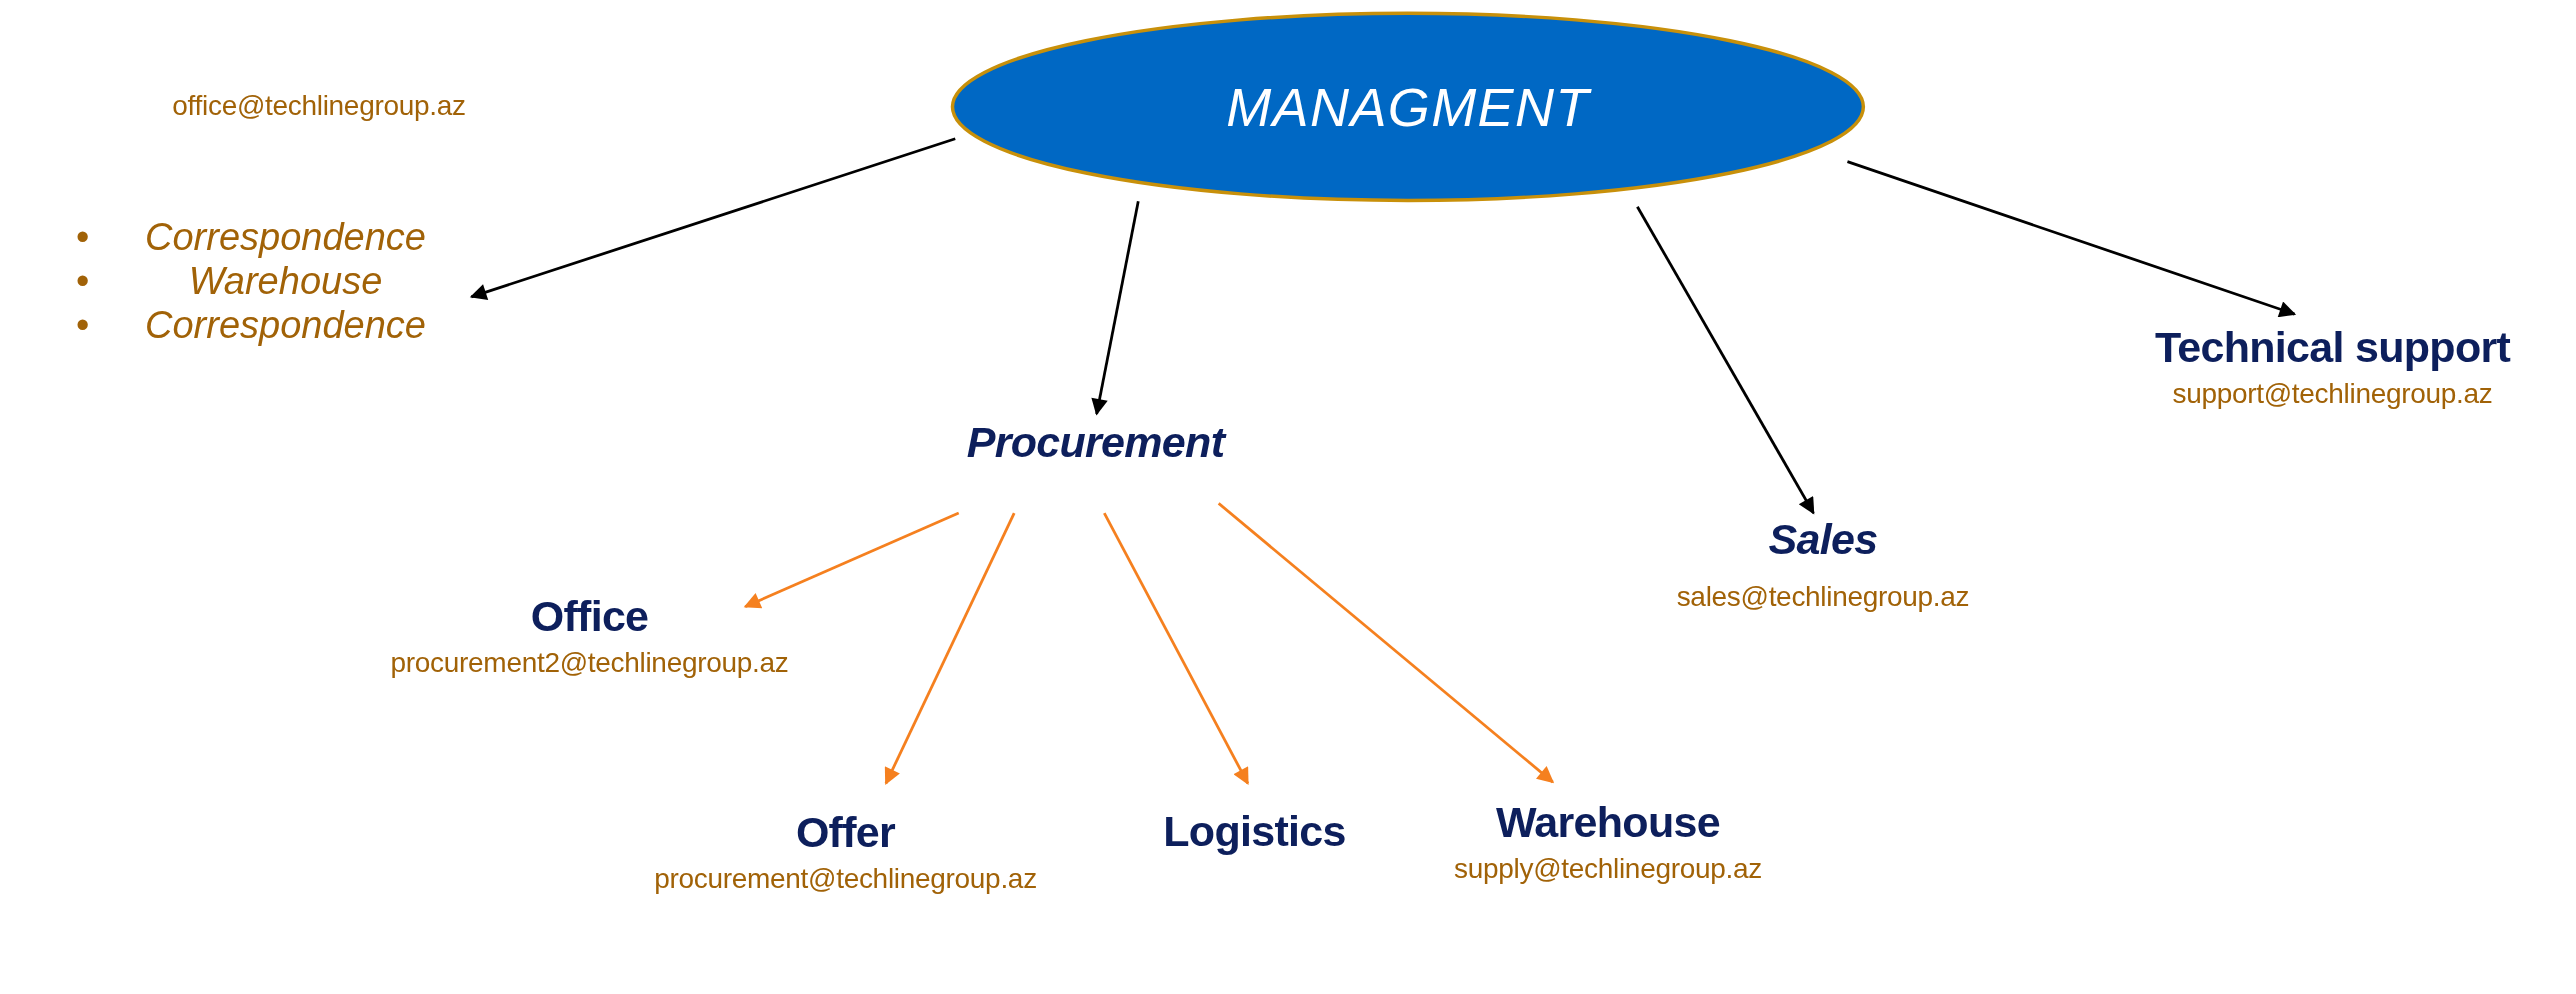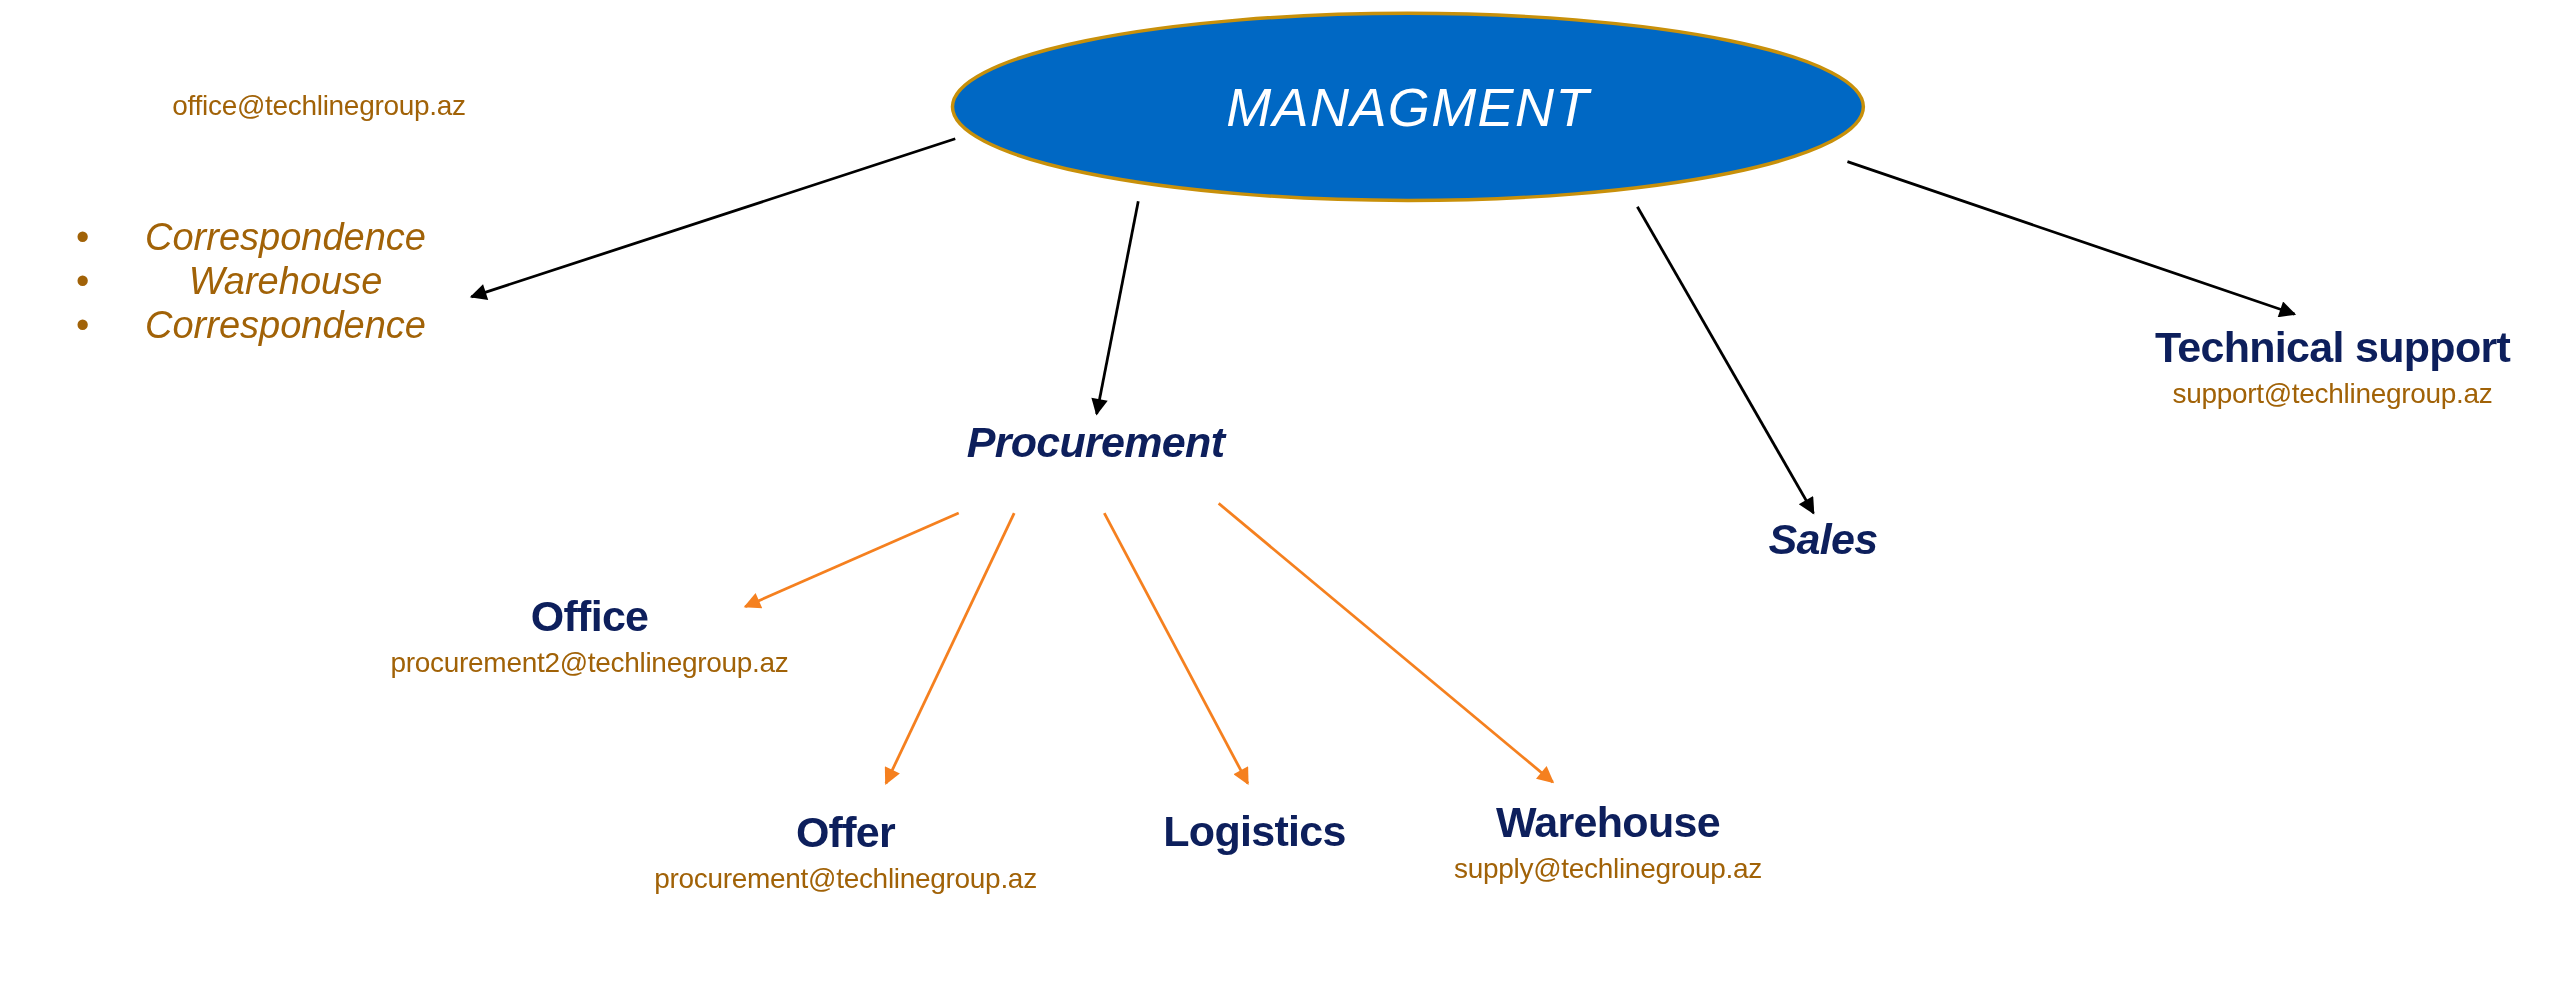--- a/index.html
+++ b/index.html
@@ -53,20 +53,21 @@
   <li>Warehouse</li>
   <li>Correspondence</li>
 </ul>
 
 <div class="node" style="left:922px; top:419px; width:347px;">
   <div class="title italic">Procurement</div>
 </div>
 
 <div class="node" style="left:1615px; top:516px; width:416px;">
   <div class="title italic">Sales</div>
+  <div class="email" style="margin-top:16.6px;">sales@techlinegroup.az</div>
 </div>
 
 <div class="node" style="left:2114px; top:324px; width:437px;">
   <div class="title">Technical support</div>
   <div class="email">support@techlinegroup.az</div>
 </div>
 
 <div class="node" style="left:333px; top:593px; width:513px;">
   <div class="title">Office</div>
   <div class="email">procurement2@techlinegroup.az</div>

